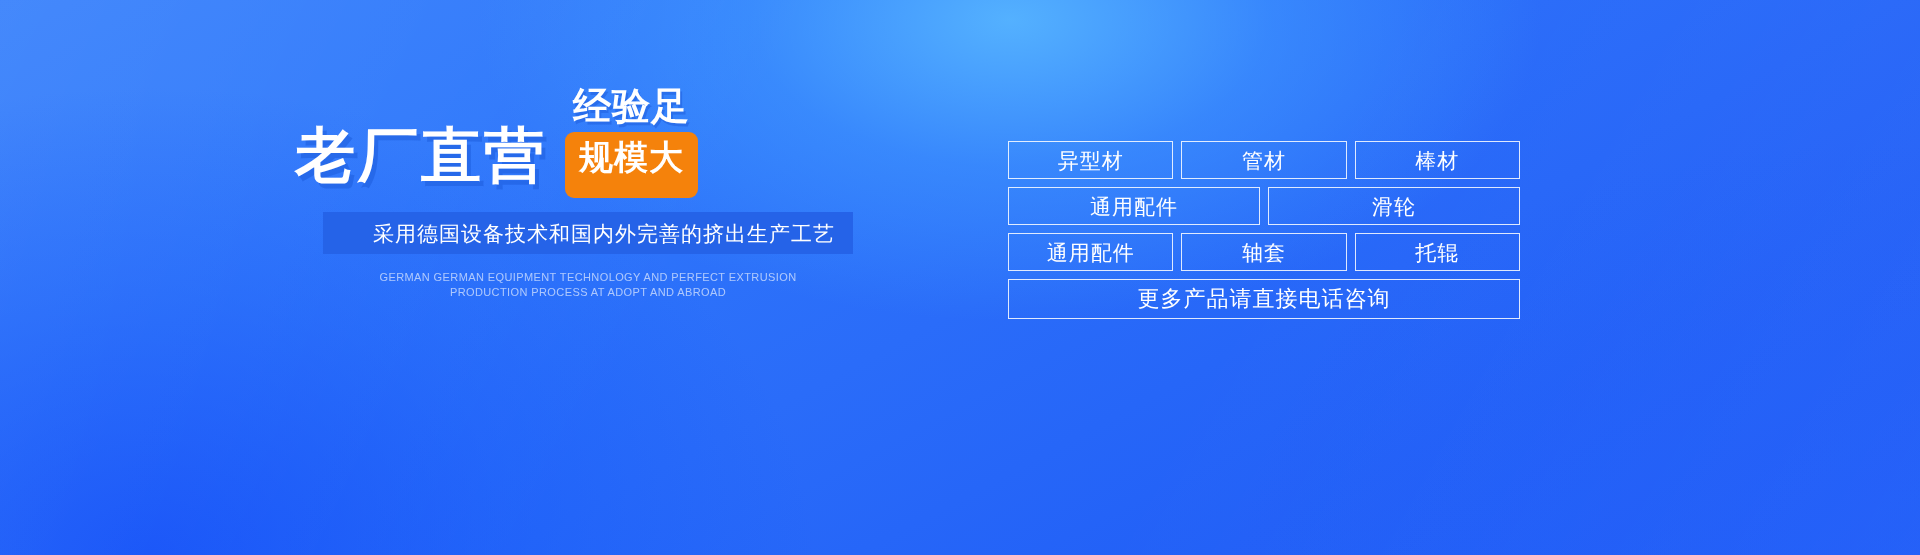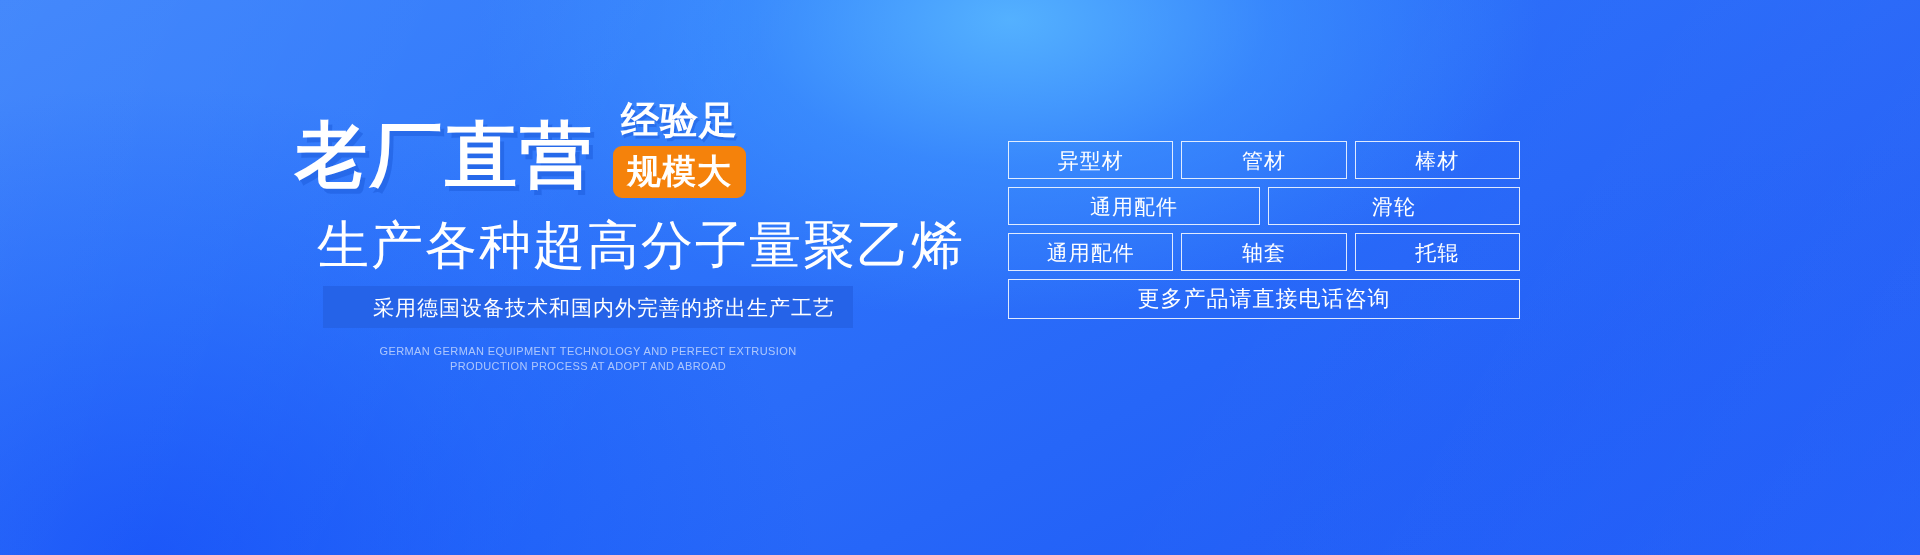--- a/index.html
+++ b/index.html
@@ -56,21 +56,21 @@
     width:700px;
   }
 
   .headline-row {
     display:flex;
     align-items:flex-end;
     height:104px;
   }
 
   #main-title {
-    font-size:72px;
+    font-size:60px;
     line-height:88px;
     font-weight:bold;
     color:#ffffff;
     letter-spacing:3px;
     text-shadow:4px 5px 0 rgba(30,92,220,0.55);
     white-space:nowrap;
     font-family:Liberation Serif, serif;
   }
 
   #badge-stack {
@@ -93,21 +93,21 @@
 
   #badge-bottom {
     margin-top:5px;
     background:#f5820b;
     color:#ffffff;
     font-size:34px;
     line-height:34px;
     font-weight:bold;
     letter-spacing:1px;
     border-radius:9px;
-    padding:8px 14px 10px 14px;
+    padding:8px 14px 24px 14px;
     white-space:nowrap;
   }
 
   #subtitle {
     margin-top:16px;
     font-size:52px;
     line-height:58px;
     color:#ffffff;
     letter-spacing:2px;
     text-align:center;
@@ -206,21 +206,20 @@
 
     <div class="headline-row">
       <div id="main-title">老厂直营</div>
 
       <div id="badge-stack">
         <div id="badge-top">经验足</div>
         <div id="badge-bottom">规模大</div>
       </div>
     </div>
 
-    <div id="subtitle">生产各种超高分子量聚乙烯</div>
 
     <div id="tagline-bar">
       <span id="tagline-text">采用德国设备技术和国内外完善的挤出生产工艺</span>
     </div>
 
     <div id="en-lines">
       <div class="en-line">GERMAN GERMAN EQUIPMENT TECHNOLOGY AND PERFECT EXTRUSION</div>
       <div class="en-line">PRODUCTION PROCESS AT ADOPT AND ABROAD</div>
     </div>
 

